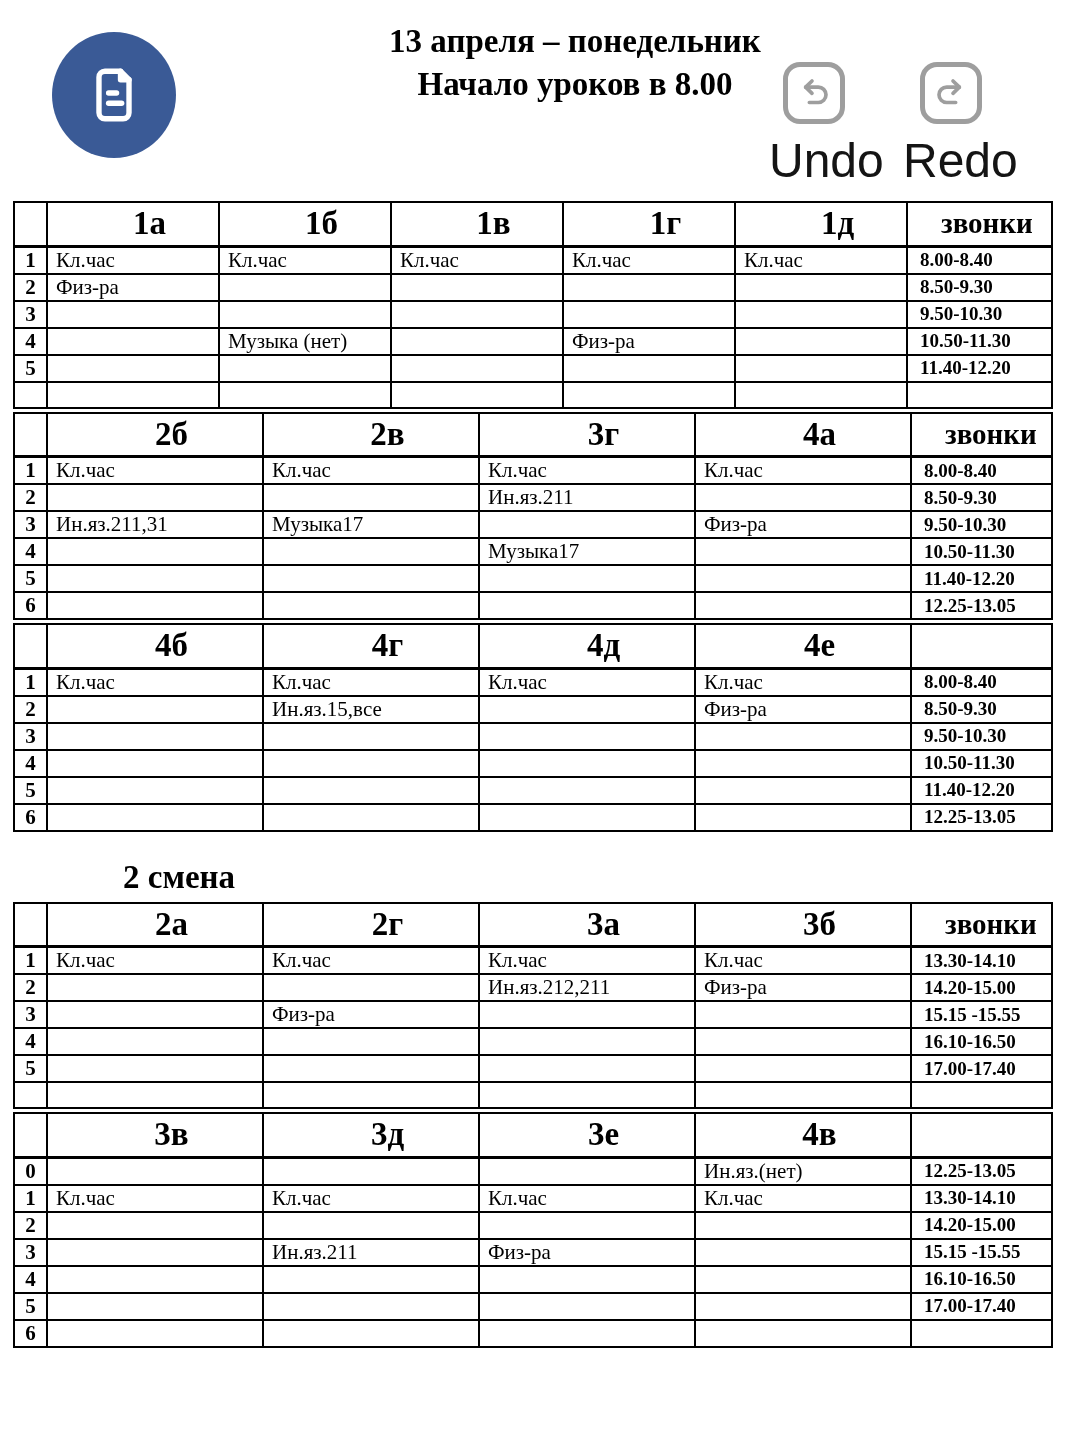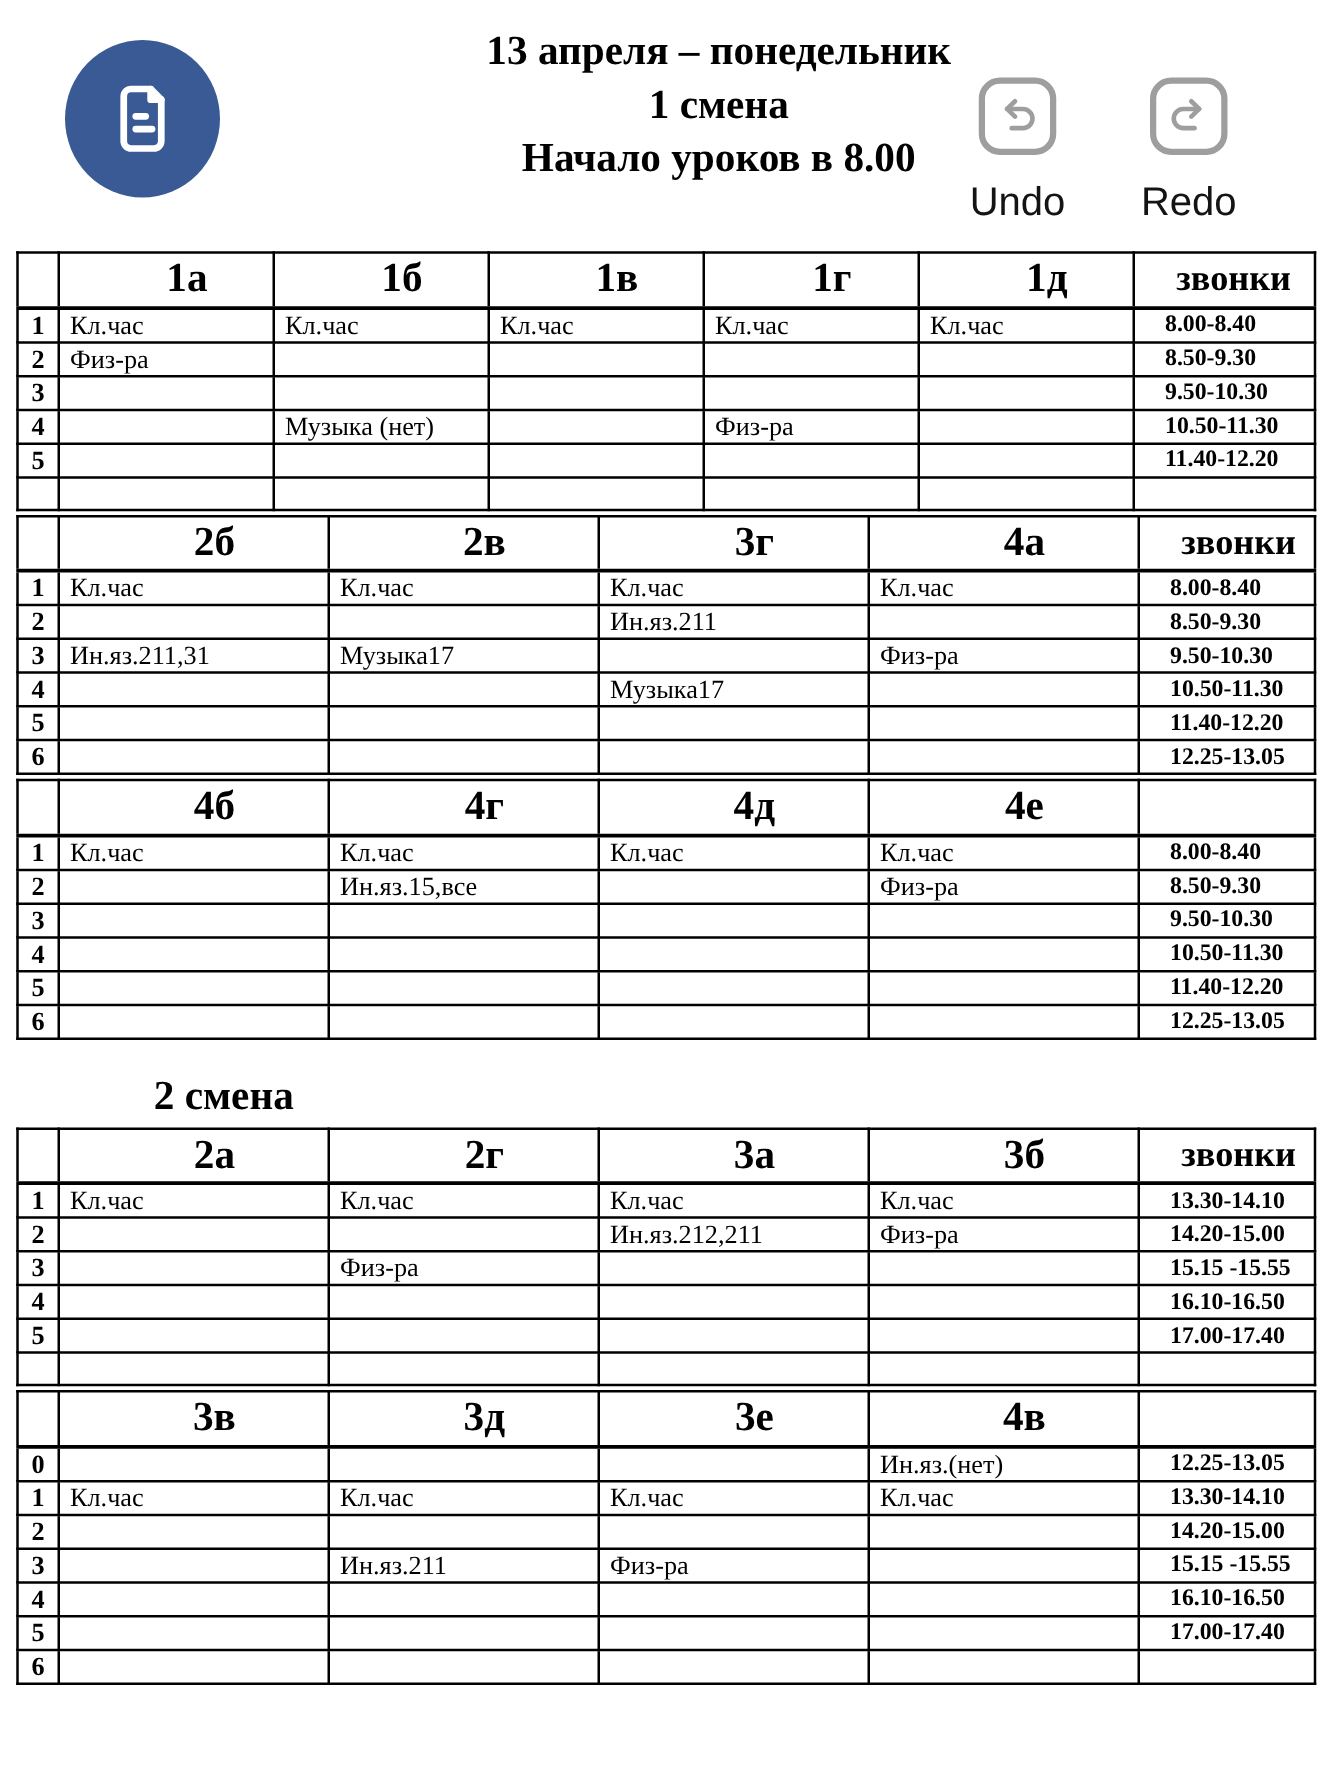--- a/index.html
+++ b/index.html
@@ -35,21 +35,21 @@
     border-radius:17px;
     background:transparent;
     display:flex; align-items:center; justify-content:center;
     cursor:pointer;
   }
   .undo-btn { left:783px; }
   .redo-btn { left:920px; }
   .history-label {
     position:absolute; top:138px; height:46px;
     font-family:"Liberation Sans", sans-serif;
-    font-size:32px; color:#141414; line-height:46px;
+    font-size:48px; color:#141414; line-height:46px;
     text-align:center; white-space:nowrap;
   }
   .undo-label { left:769px; width:90px; }
   .redo-label { left:903px; width:96px; }
 
   
   .content { margin-left:13px; width:1038px; }
   table.sched {
     border-collapse:collapse; table-layout:fixed;
     width:1038px; margin-top:3px;
@@ -58,21 +58,21 @@
   table.sched th, table.sched td {
     border:2px solid #000;
     overflow:hidden; white-space:nowrap;
   }
   table.sched th { height:44px; border-bottom:3px solid #000; vertical-align:middle;padding-left:33px; }
   th.cls   { font-size:33px; font-weight:bold; text-align:center; }
   th.bells { font-size:29px; font-weight:bold; text-align:left; padding-left:10px; }
   table.sched td { height:26px; vertical-align:middle; }
   td.num  { font-size:21px; font-weight:bold; text-align:center; }
   td.cell { font-size:21px; padding-left:8px; text-align:left; }
-  td.bell { font-size:19px; font-weight:bold; padding-left:24px; text-align:left; }
+  td.bell { font-size:19px; font-weight:bold; padding-left:12px; text-align:left; }
 
   
   .shift2-heading {
     margin-top:24px; margin-left:110px; margin-right:15px;
     text-align:left;
   }
   .shift2-heading .title-line { line-height:43px; }
 
   svg { display:block; }
 </style>
@@ -89,21 +89,20 @@
           <path d="M14.3 3.6 H8.8 A2.1 2.1 0 0 0 6.7 5.7 v12.6 a2.1 2.1 0 0 0 2.1 2.1 h6.4 a2.1 2.1 0 0 0 2.1 -2.1 V6.6 Z"></path>
           <path d="M14.3 3.6 v3 h3"></path>
           <path d="M10.1 11.3 h2.8"></path>
           <path d="M10.1 14.9 h4.6"></path>
         </svg>
       </span>
     </div>
 
     <div class="title-block">
       <div class="title-line">13 апреля – понедельник</div>
-      <div class="title-line">1 смена</div>
       <div class="title-line">Начало уроков в 8.00</div>
     </div>
 
     <div class="history-btn undo-btn">
       <span>
         <svg width="40" height="40" viewBox="0 0 24 24" fill="none" stroke="#9e9e9e" stroke-width="2.2" stroke-linecap="round" stroke-linejoin="round">
           <path d="M10.8 4.8 7 8.5 l3.8 3.7"></path>
           <path d="M7 8.5 h7.6 a4.6 4.6 0 0 1 0 9.2 H9.2"></path>
         </svg>
       </span>

